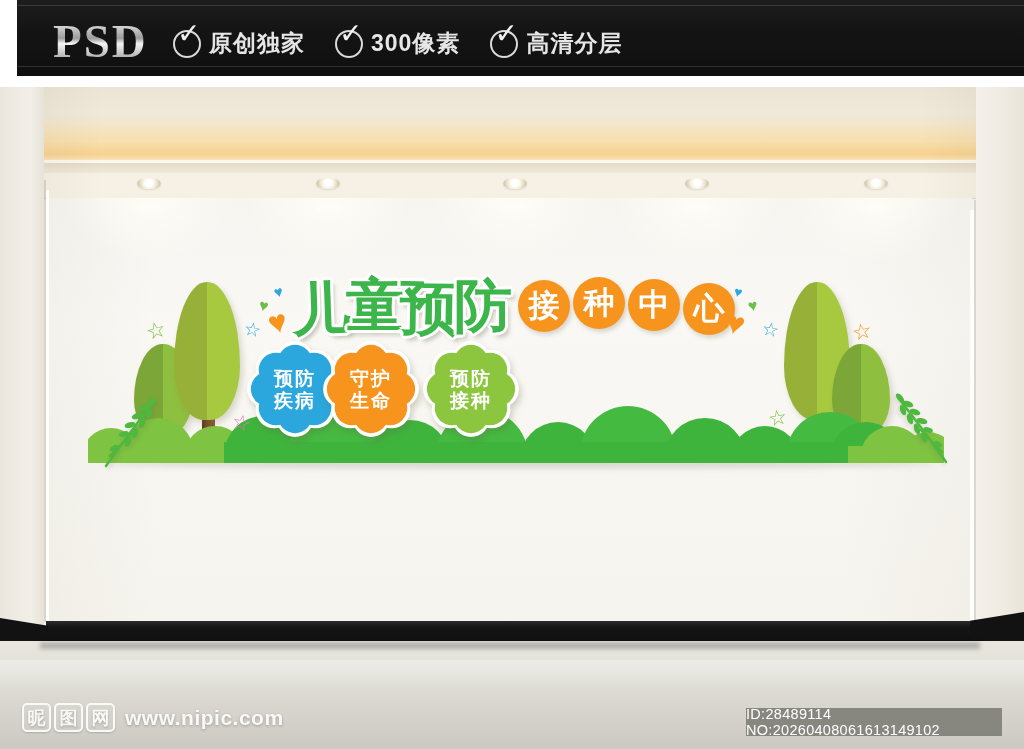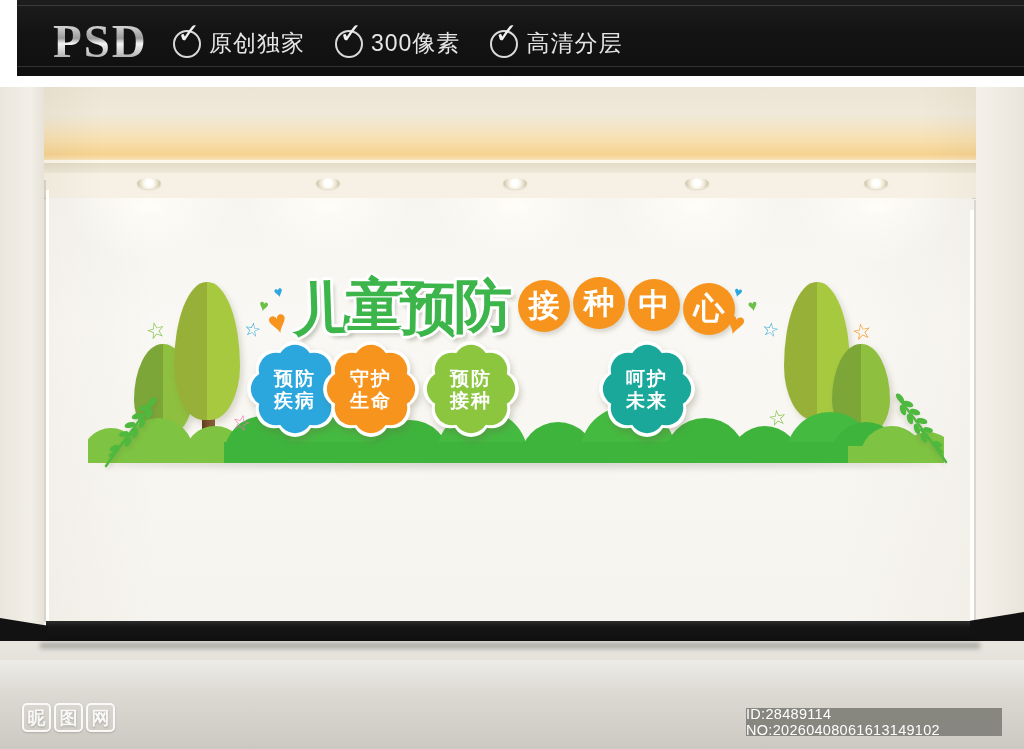--- a/index.html
+++ b/index.html
@@ -12,21 +12,21 @@
   .topbar .line-top{position:absolute;left:0;top:5px;width:100%;height:1px;background:rgba(255,255,255,.14);}
   .topbar .line-bot{position:absolute;left:0;bottom:9px;width:100%;height:1px;background:rgba(255,255,255,.14);}
   .psd-logo{position:absolute;left:36px;top:14px;font-family:"Liberation Serif","DejaVu Serif",serif;
             font-size:47px;font-weight:bold;letter-spacing:2px;color:#d9d9d9;
             background:linear-gradient(180deg,#ffffff 5%,#9b9b9b 45%,#f4f4f4 55%,#8a8a8a 95%);
             -webkit-background-clip:text;background-clip:text;-webkit-text-fill-color:transparent;}
   .features{position:absolute;left:156px;top:0;height:87px;display:flex;align-items:center;gap:30px;}
   .feature{display:flex;align-items:center;gap:8px;}
   .ck{position:relative;width:24px;height:24px;border:2.5px solid #dadada;border-radius:50%;display:inline-block;}
   .ck .tick{position:absolute;left:2px;top:-12px;font-size:28px;font-weight:bold;color:#f0f0f0;line-height:1;}
-  .feature .flabel{font-size:23px;font-weight:normal;color:#e6e6e6;letter-spacing:1px;}
+  .feature .flabel{font-size:23px;font-weight:bold;color:#e6e6e6;letter-spacing:1px;}
   .search-pill{position:absolute;left:834px;top:25px;width:152px;height:31px;border:2px solid #cfcfcf;
                border-radius:18px;display:flex;align-items:center;justify-content:center;gap:7px;
                color:#e3e3e3;font-size:15px;letter-spacing:1.5px;background:transparent;box-sizing:border-box;}
   .mag{position:relative;width:13px;height:13px;border:2px solid #d5d5d5;border-radius:50%;display:inline-block;}
   .mag::after{content:"";position:absolute;right:-5px;bottom:-4px;width:7px;height:2.5px;background:#d5d5d5;
               transform:rotate(45deg);border-radius:2px;}
 
   
   .room{position:absolute;left:0;top:87px;width:1024px;height:662px;background:#f3f1eb;}
   
@@ -339,40 +339,29 @@
         <use href="#flower" fill="#ffffff"></use>
       </svg>
     <svg class="front" viewBox="0 0 100 100">
         <use href="#flower" fill="#8CC63F"></use>
       </svg>
     <div class="btxt">
       <span>预防</span>
       <span>接种</span>
     </div>
   </div>
-  <div class="badge" style="left:599px">
-    <svg class="back" viewBox="0 0 100 100">
-        <use href="#flower" fill="#ffffff"></use>
-      </svg>
-    <svg class="front" viewBox="0 0 100 100">
-        <use href="#flower" fill="#1AA89B"></use>
-      </svg>
-    <div class="btxt">
-      <span>呵护</span>
-      <span>未来</span>
-    </div>
-  </div>
 
   <div class="bb-main"></div>
   <div class="bb-left"></div>
   <div class="bb-right"></div>
   <div class="floor"></div>
   <div class="bb-reflect"></div>
   <div class="floor-sheen"></div>
 
   <div class="logo-wm">
     <span class="wm-box">昵</span>
     <span class="wm-box">图</span>
     <span class="wm-box">网</span>
+    <span class="wm-url">www.nipic.com</span>
   </div>
   <div class="id-badge">ID:28489114 NO:20260408061613149102</div>
 
 </div>
 
 </body></html>

